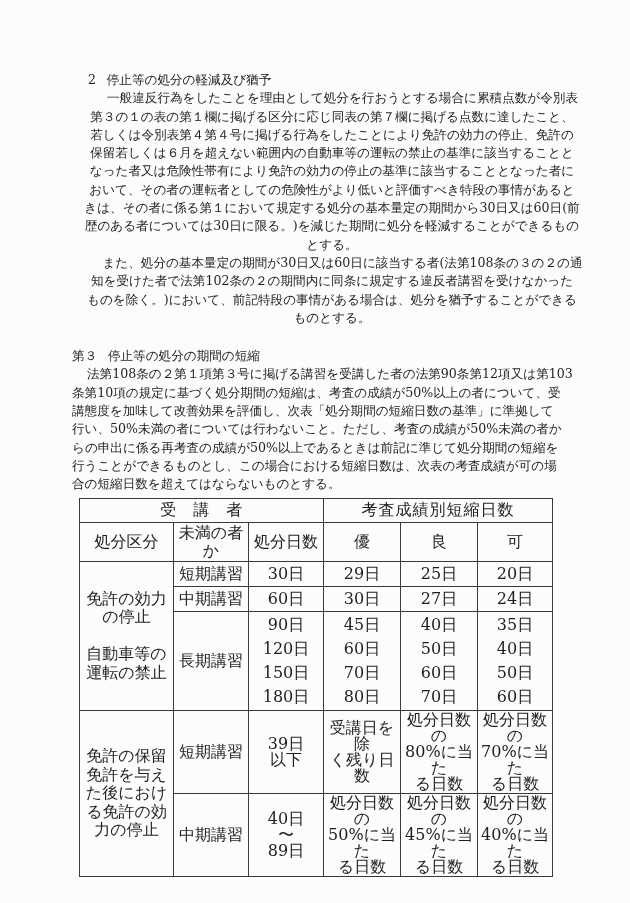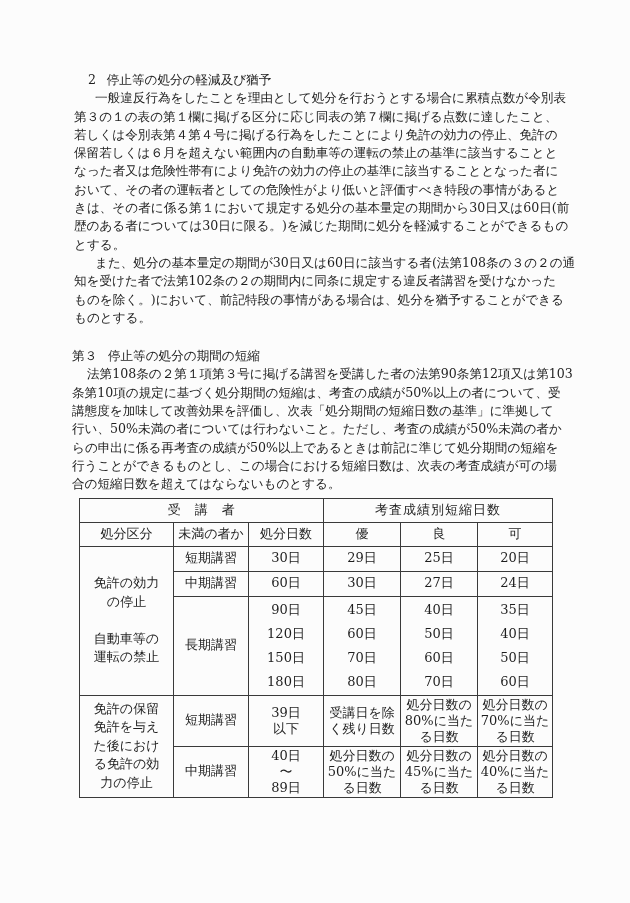--- a/index.html
+++ b/index.html
@@ -13,36 +13,36 @@
     font-family:"DejaVu Serif","Liberation Serif",serif;
     font-size:12.6px;
     line-height:18.3px;
     overflow:hidden;
   }
   .sec2-head{margin:71px 0 0 88px;}
   .sec3-head{margin:20px 0 0 72px;}
   .head-num{display:inline-block;}
   .head-title{display:inline-block;margin-left:0.85em;}
   .para{white-space:pre-line;}
-  .para.s2{margin-left:74px;margin-right:40px;text-indent:21px;}
+  .para.s2{margin-left:74px;margin-right:40px;text-indent:21px;text-align:center;}
   .para.s3{margin-left:72px;margin-right:40px;text-indent:15px;}
   .table-title{
     margin-top:9px;
     margin-left:79px;
     width:473px;
     text-align:center;
     letter-spacing:0.5px;
   }
   table.std{
     margin-top:4px;
     margin-left:79px;
     width:473px;
     border-collapse:collapse;
     table-layout:fixed;
-    font-size:13px;
+    font-size:16px;
   }
   table.std th, table.std td{
     border:1px solid #3a3a3a;
     font-weight:normal;
     text-align:center;
     vertical-align:middle;
     padding:1px 2px;
   }
   tr.rh1{height:24px;}
   tr.rh2{height:24px;}

